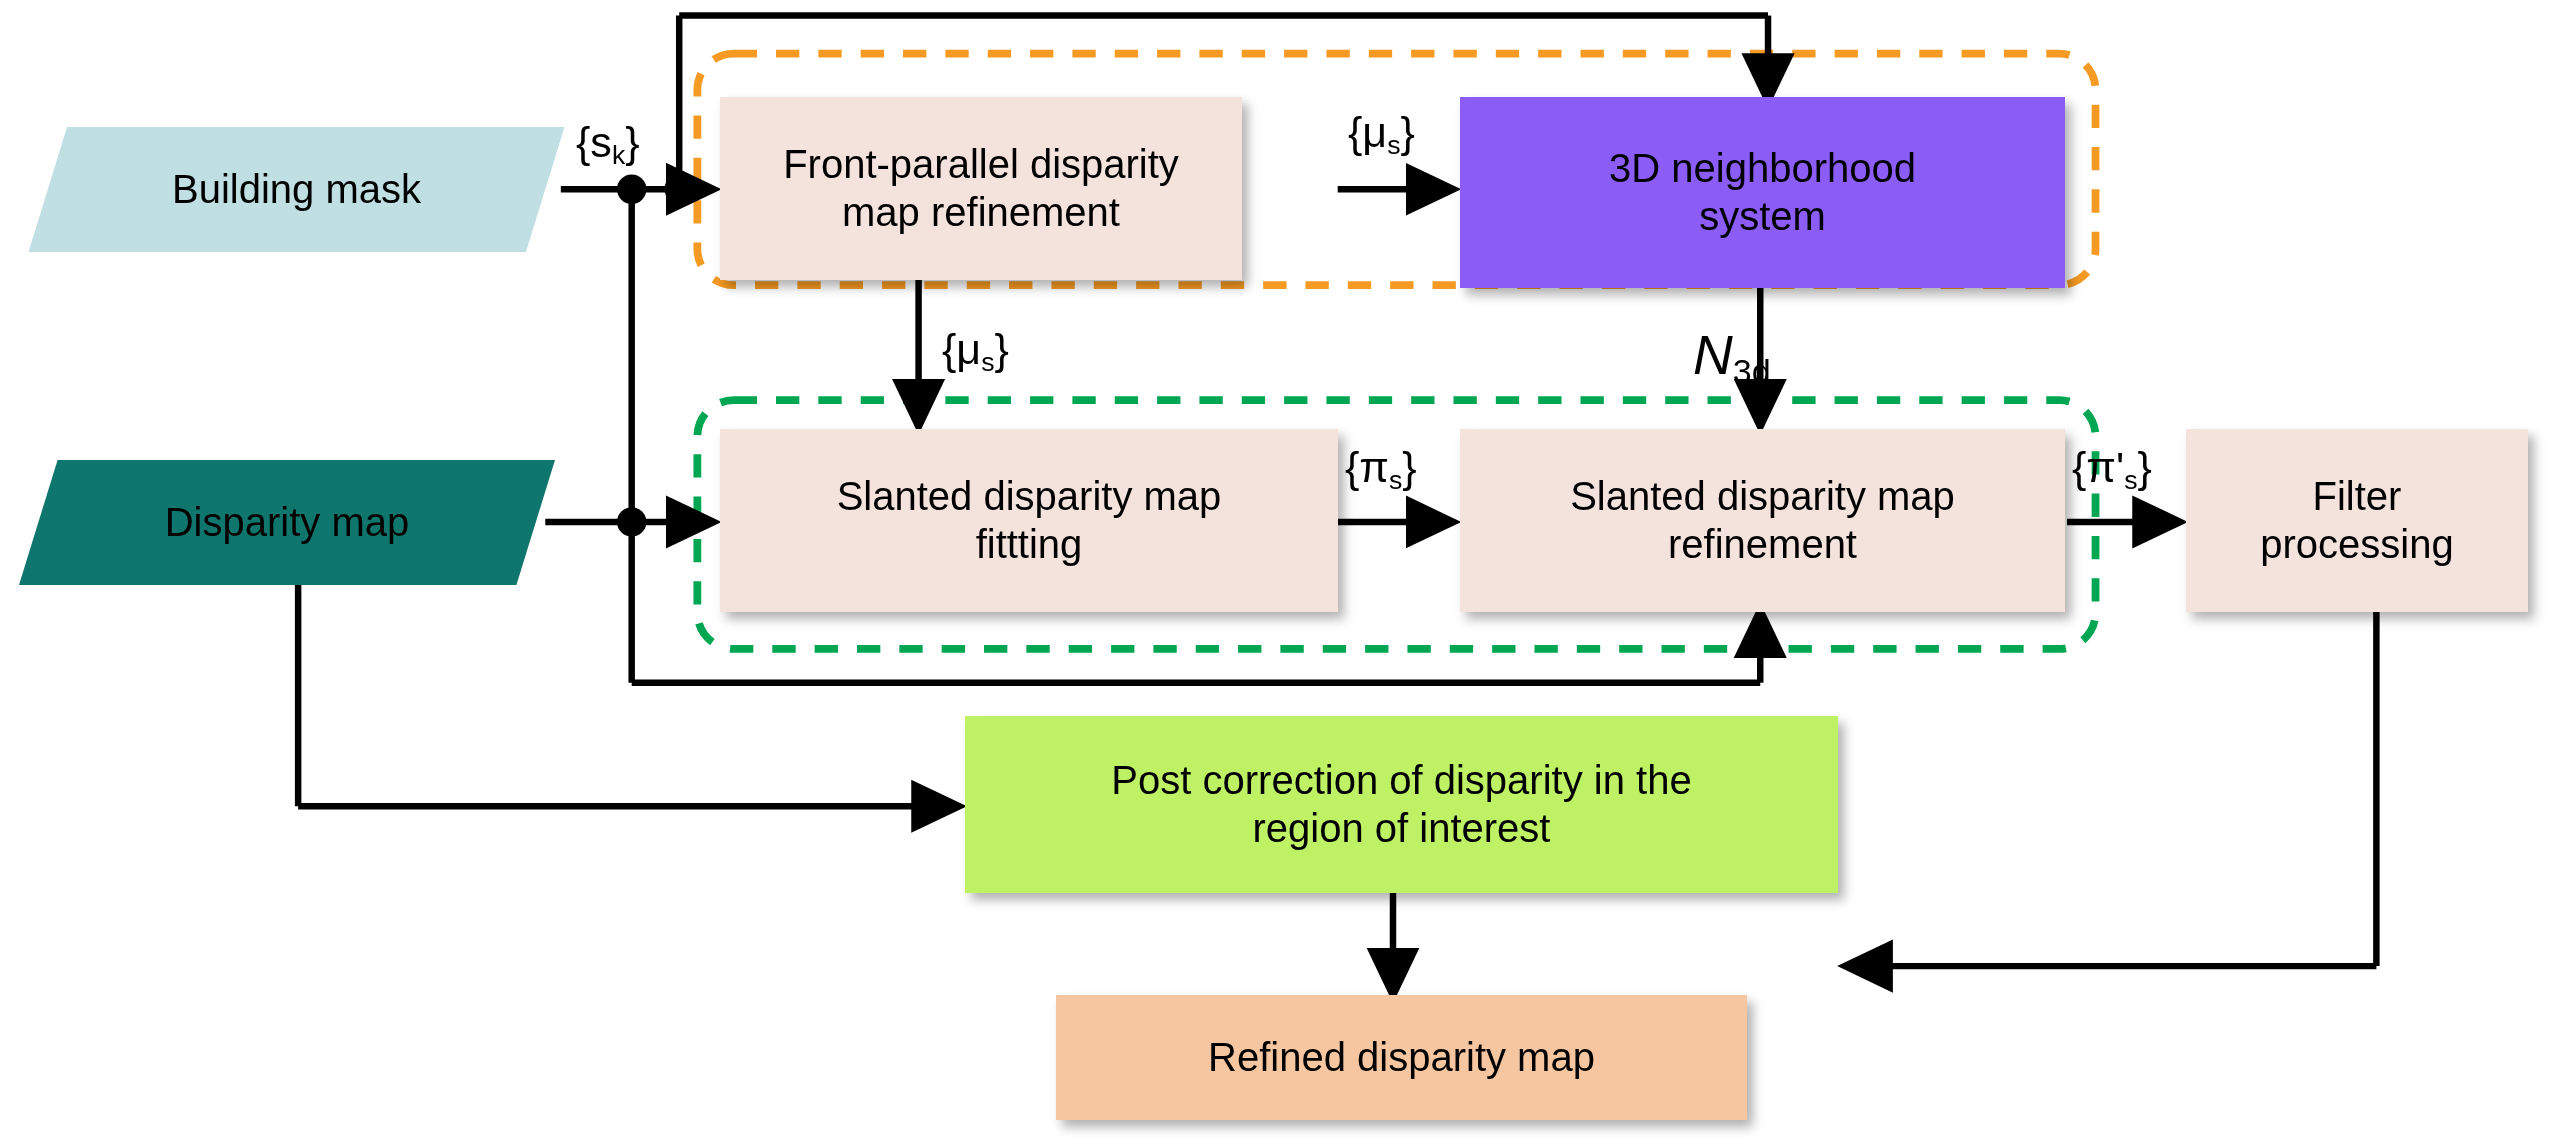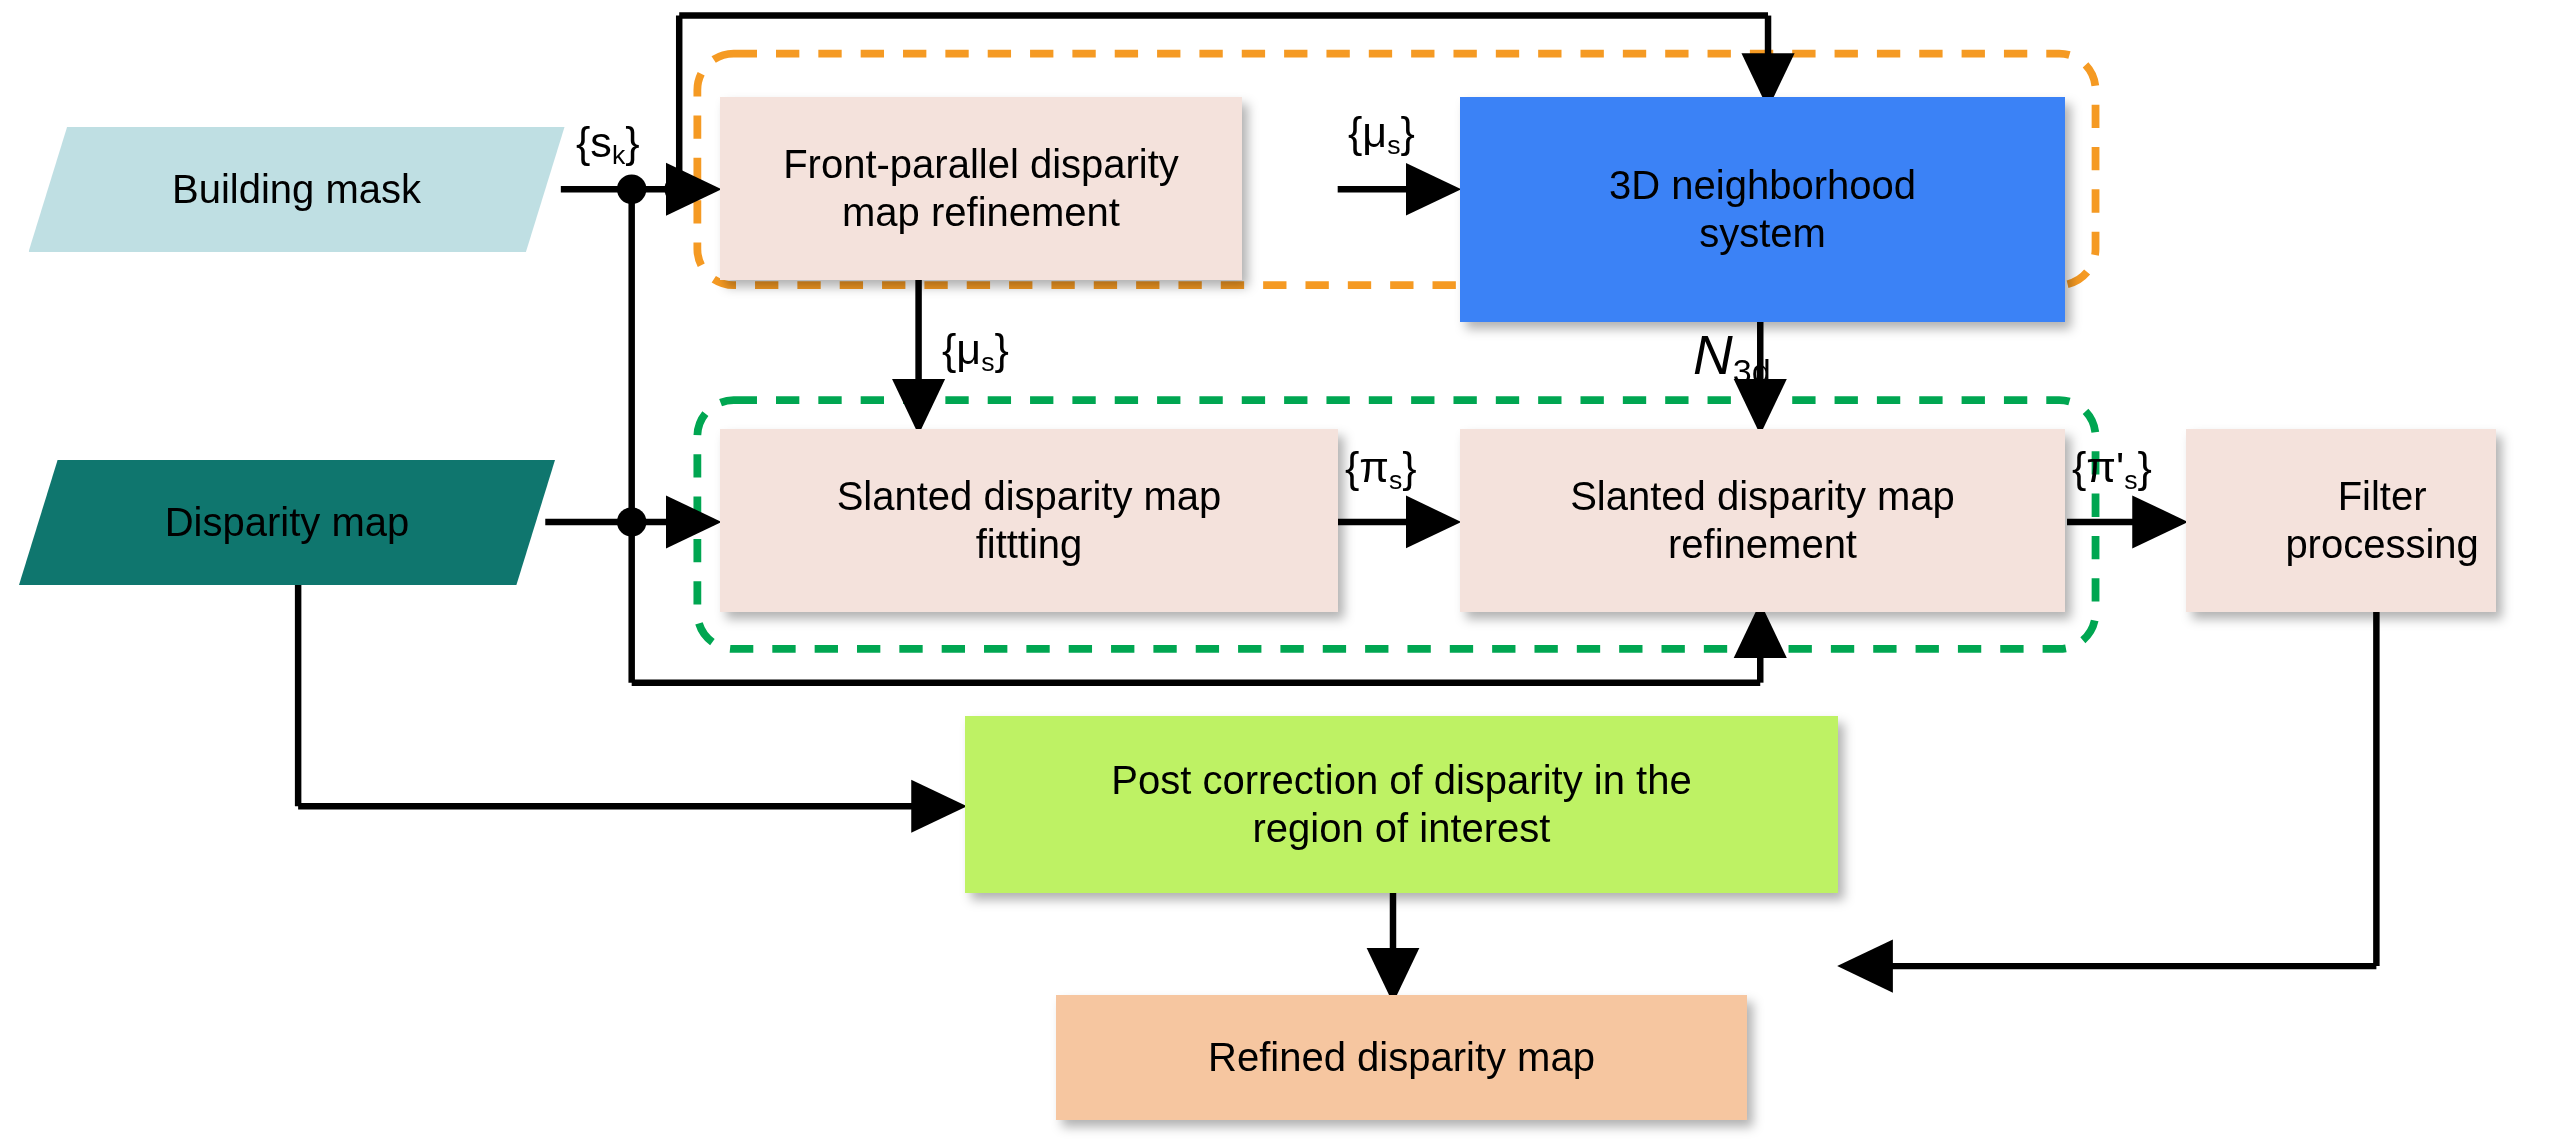--- a/index.html
+++ b/index.html
@@ -120,42 +120,42 @@
     <span>Disparity map</span>
   </div>
 
   <div class="node rect" style="left:720px; top:97px; width:522px; height:183px; background:#f4e2dc; font-size:40px;">
     <span>
       <span>Front-parallel disparity</span>
       <span>map refinement</span>
     </span>
   </div>
 
-  <div class="node rect" style="left:1460px; top:97px; width:605px; height:225px; background:#3b82f6; font-size:40px;">
+  <div class="node rect" style="left:1460px; top:97px; width:605px; height:191px; background:#8b5cf6; font-size:40px;">
     <span>
       <span>3D neighborhood</span>
       <span>system</span>
     </span>
   </div>
 
   <div class="node rect" style="left:720px; top:429px; width:618px; height:183px; background:#f4e2dc; font-size:40px;">
     <span>
       <span>Slanted disparity map</span>
       <span>fittting</span>
     </span>
   </div>
 
   <div class="node rect" style="left:1460px; top:429px; width:605px; height:183px; background:#f4e2dc; font-size:40px;">
     <span>
       <span>Slanted disparity map</span>
       <span>refinement</span>
     </span>
   </div>
 
-  <div class="node rect" style="left:2186px; top:429px; width:310px; height:183px; background:#f4e2dc; font-size:40px;justify-content:flex-end;">
+  <div class="node rect" style="left:2186px; top:429px; width:342px; height:183px; background:#f4e2dc; font-size:40px;">
     <span>
       <span>Filter</span>
       <span>processing</span>
     </span>
   </div>
 
   <div class="node rect" style="left:965px; top:716px; width:873px; height:177px; background:#bef264; font-size:40px;">
     <span>
       <span>Post correction of disparity in the</span>
       <span>region of interest</span>

